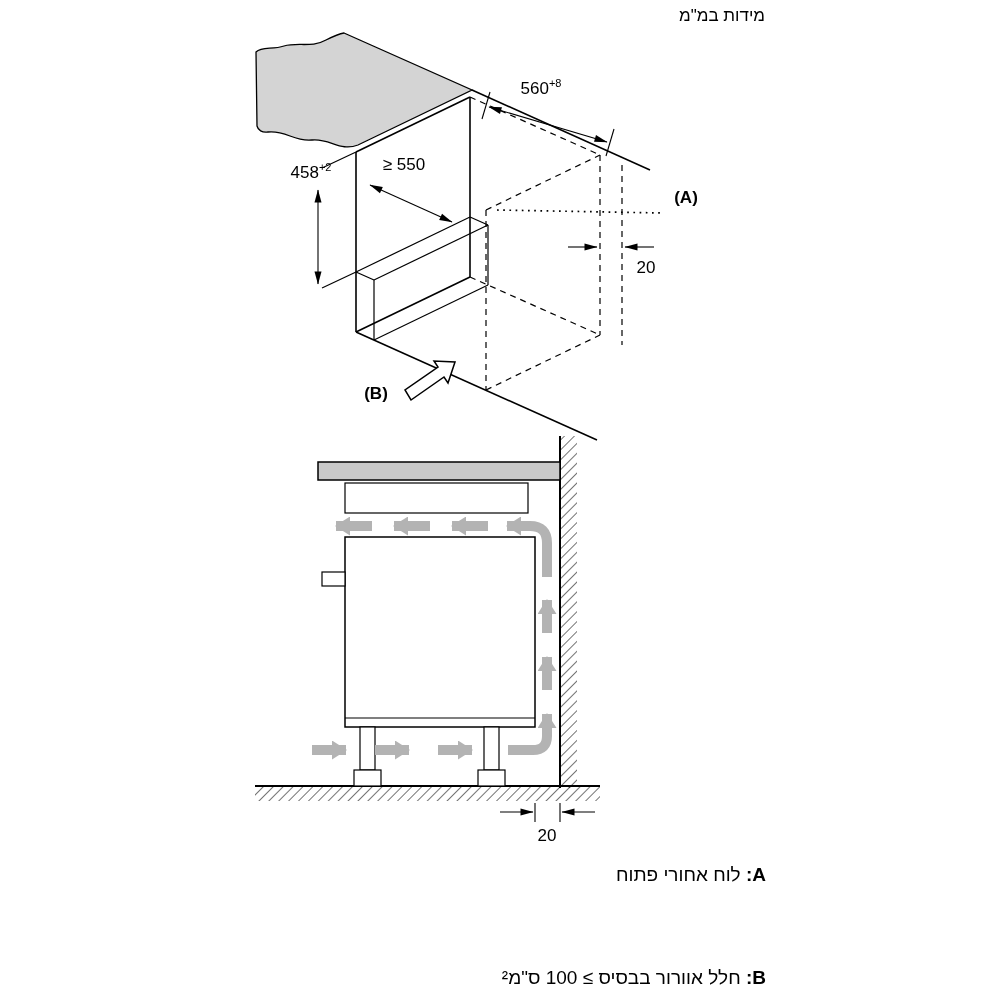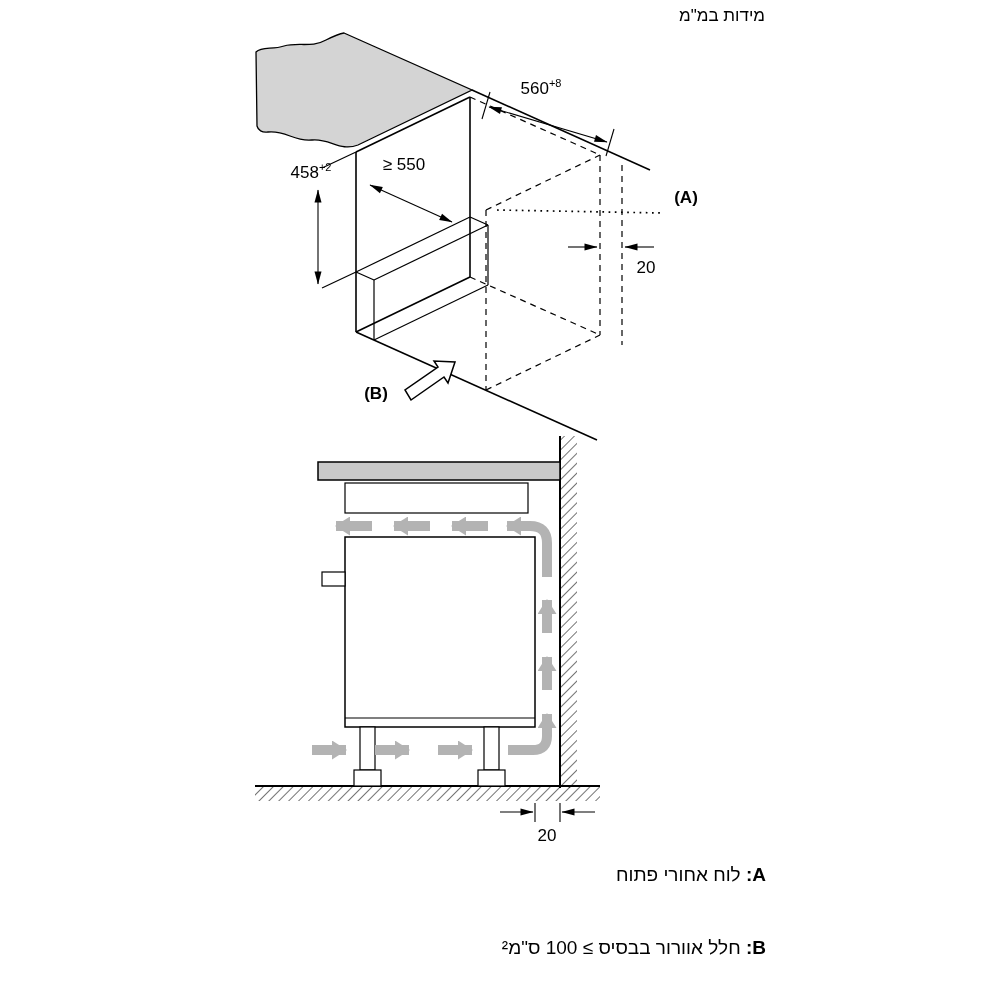--- a/index.html
+++ b/index.html
@@ -1,20 +1,20 @@
 <!DOCTYPE html>
 <html><head>
 <meta charset="utf-8">
 <style>
   html,body{margin:0;padding:0;width:1000px;height:1000px;background:#ffffff;overflow:hidden;}
   .page{position:relative;width:1000px;height:1000px;font-family:"Liberation Sans","DejaVu Sans",sans-serif;color:#000;}
   .heading{position:absolute;top:6px;right:235px;font-size:17px;direction:rtl;}
   .legend-line{position:absolute;right:234px;font-size:19px;direction:rtl;white-space:nowrap;}
   .legend-a{top:864px;}
-  .legend-b{top:937px;text-align:center;}
+  .legend-b{top:967px;text-align:center;}
   .legend-line b{font-weight:700;}
   svg{position:absolute;top:0;left:0;font-family:"Liberation Sans","DejaVu Sans",sans-serif;}
   svg text{fill:#000;font-size:17px;}
   .dim-sup{font-size:11px;}
   .bold-label{font-weight:700;}
 </style>
 </head>
 <body>
 
 <div class="page">

